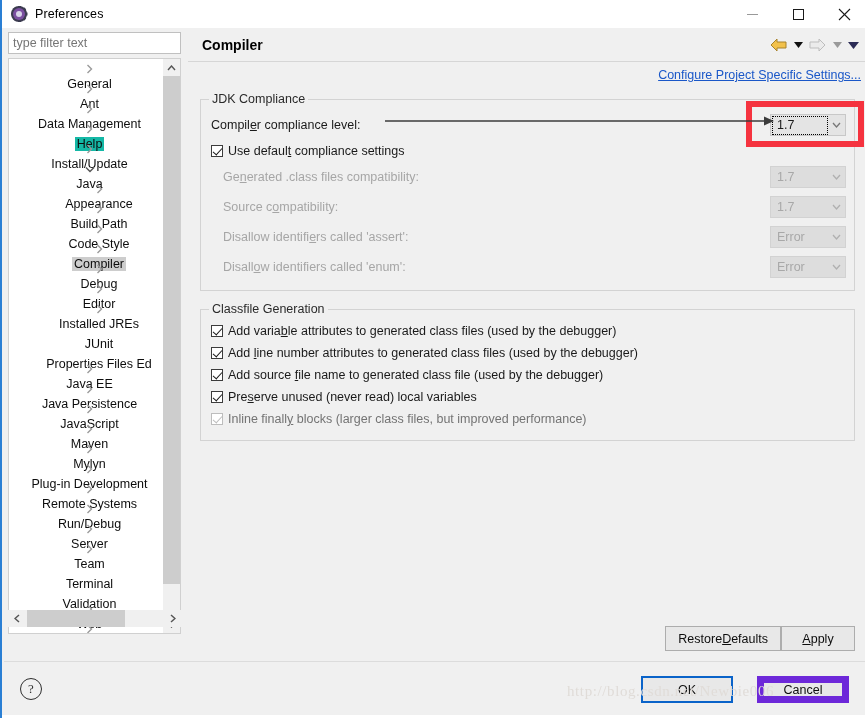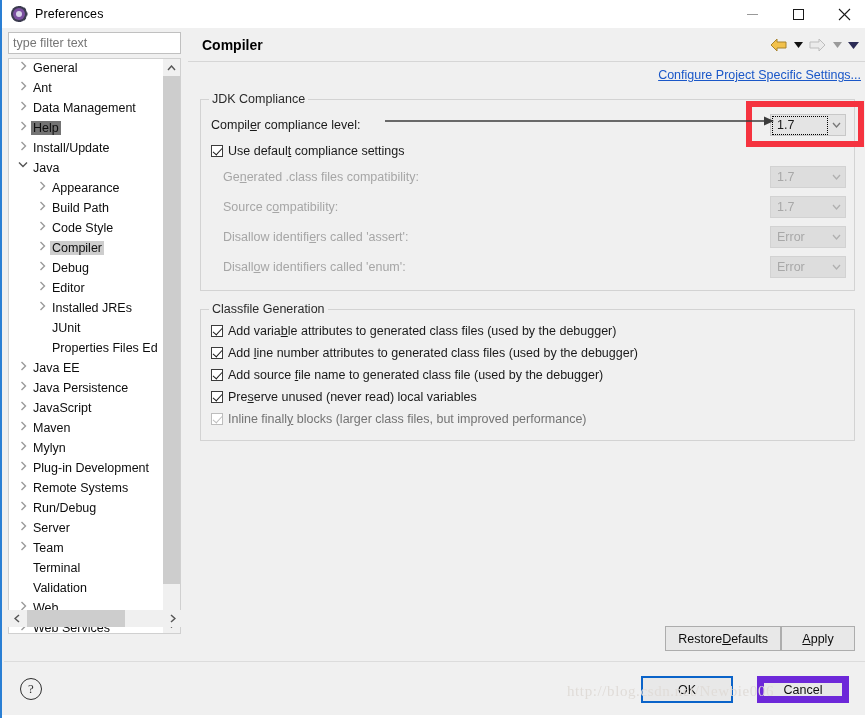--- a/index.html
+++ b/index.html
@@ -84,34 +84,35 @@
     background: #fff;
     border: 1px solid #d0d0d0;
     overflow: hidden;
   }
   .tree-list {
     position: absolute; left: 0; top: 0;
     width: 155px; height: 100%;
     padding-top: 2px;
   }
   .tree-item {
-    height: 20px; display: flex; align-items: flex-start;
+    height: 20px; display: flex; align-items: center;
     font-size: 12.5px; color: #0d0d0d;
     white-space: nowrap;
     padding-left: 6px;
+    flex-direction: column;
   }
   .tree-item .twisty {
     width: 16px; flex: 0 0 16px;
     color: #8a8a8a; font-size: 9px;
     display: flex; align-items: center; justify-content: center;
   }
   .tree-item .twisty svg { display: block; }
   .tree-item.lvl2 { padding-left: 25px; }
   .tree-item .lbl { padding: 0 2px; }
-  .tree-item.hover .lbl { background: #737373; }
+  .tree-item.hover .lbl { background: #14b8a6; }
   .tree-item.selected .lbl { background: #cdcdcd; }
 
   
   .vscroll {
     position: absolute; right: 0; top: 0;
     width: 17px; height: 100%;
     background: #f0f0f0;
   }
   .vscroll .arrow {
     height: 17px; width: 17px;

